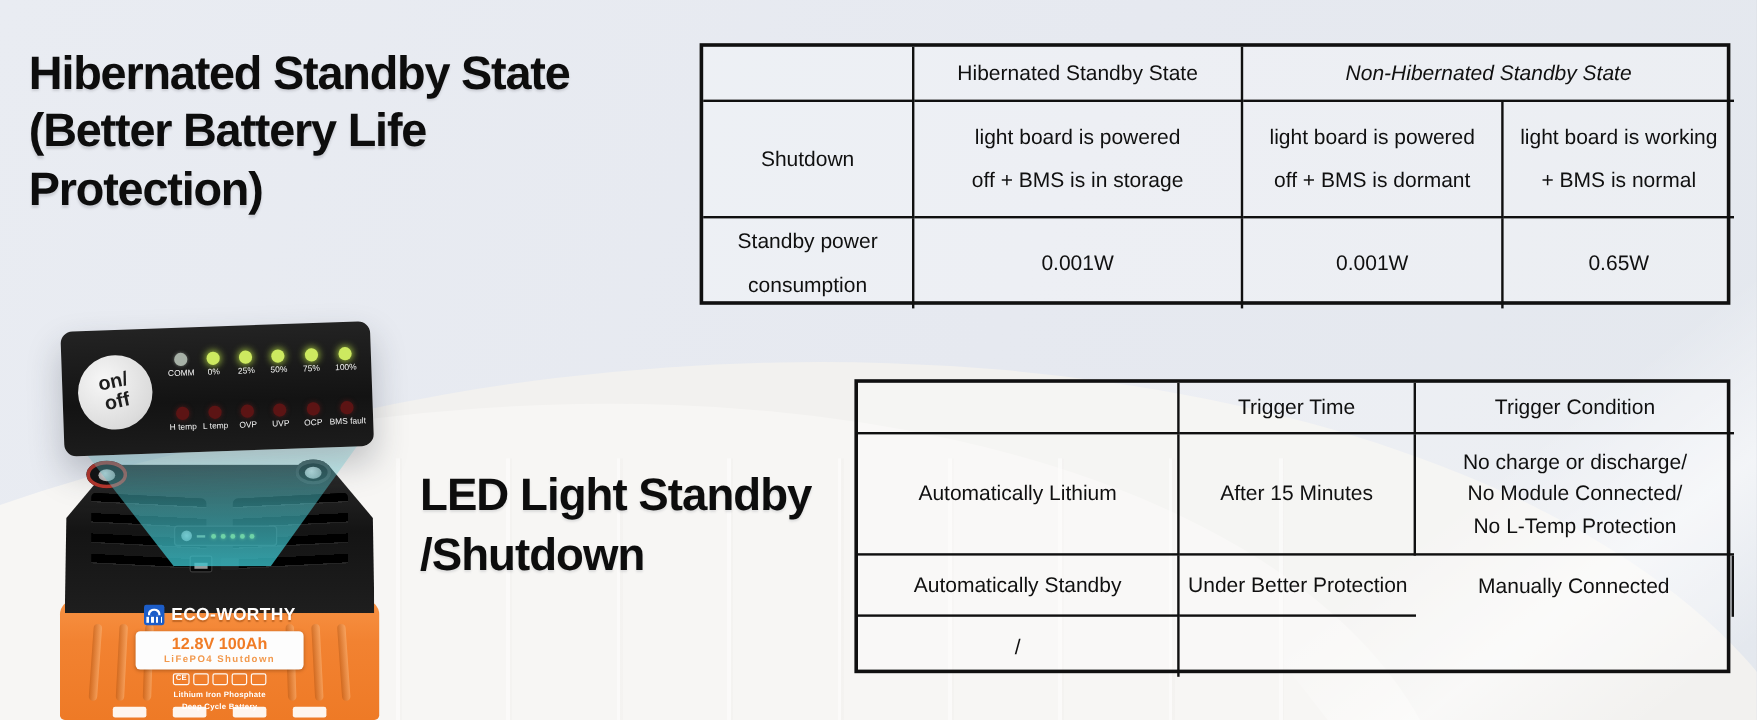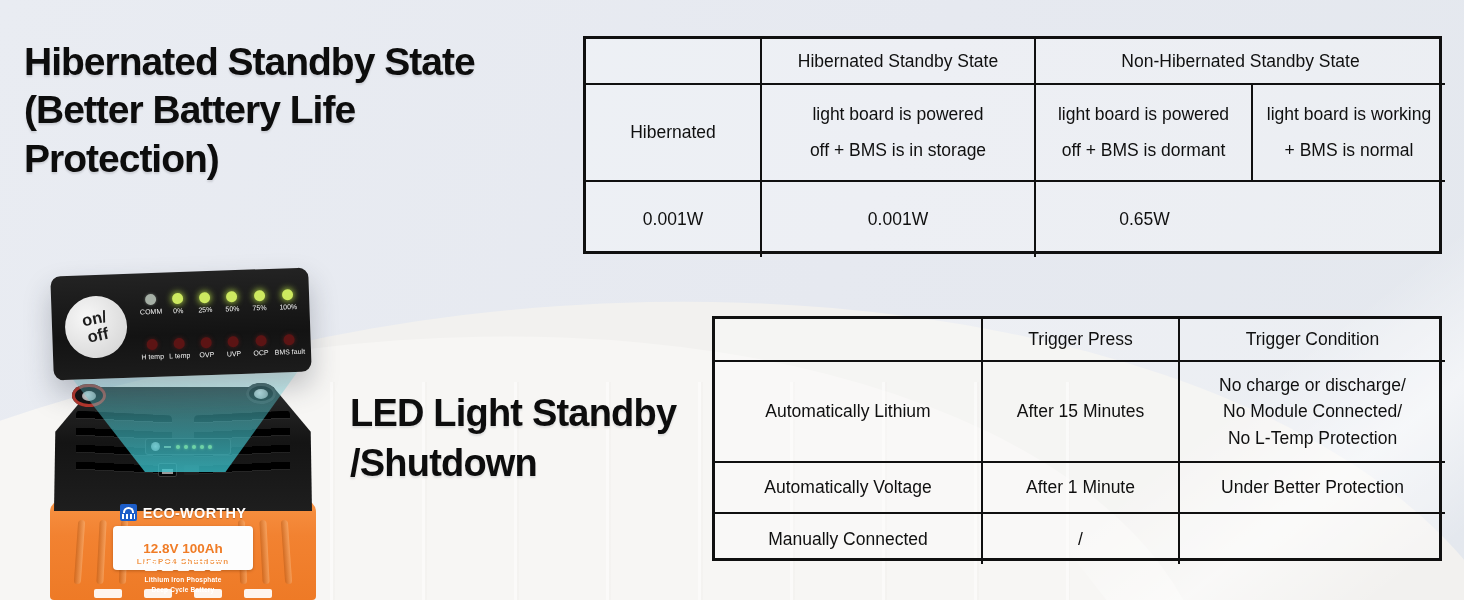--- a/index.html
+++ b/index.html
@@ -33,21 +33,21 @@
   .tbl{position:absolute;display:grid;border:3px solid #101010;background:rgba(255,255,255,.28);}
   .tbl-standby{left:583px;top:36px;width:859px;height:218px;
     grid-template-columns:176px 274px 217px 192px;grid-template-rows:46px 97px 75px;}
   .tbl-trigger{left:712px;top:316px;width:730px;height:245px;
     grid-template-columns:268px 197px 265px;grid-template-rows:43px 101px 51px 50px;}
   .cell{display:flex;align-items:center;justify-content:center;text-align:center;
     border-right:2.5px solid #101010;border-bottom:2.5px solid #101010;
     font-size:17.5px;color:#101010;padding:2px 6px;}
   .cell.no-r{border-right:none;}
   .cell.no-b{border-bottom:none;}
-  .cell.span2{grid-column:span 2;}
+  .cell.span2{grid-column:span 2;font-style:italic;}
   .lh-wide{line-height:2.05;}
   .lh-cond{line-height:1.5;}
   
   .led-panel{position:absolute;left:52px;top:272px;width:258px;height:104px;
     background:linear-gradient(180deg,#232323,#131313 60%,#1c1c1c);
     border-radius:10px;transform:rotate(-2deg);box-shadow:0 14px 28px rgba(40,45,60,.28);z-index:5;}
   .onoff{position:absolute;left:13px;top:21px;width:62px;height:62px;border-radius:50%;
     background:radial-gradient(circle at 38% 32%,#f7f7f7,#dcdcdc 70%,#c9c9c9);
     display:flex;align-items:center;justify-content:center;
     font-size:16.5px;font-weight:700;color:#1d1d1d;line-height:1.05;
@@ -97,21 +97,21 @@
   .brand-row{position:absolute;left:0;right:0;top:121px;display:flex;align-items:center;justify-content:center;gap:6px;}
   .logo-sq{width:17px;height:17px;background:#1c5dc8;border-radius:2px;position:relative;overflow:hidden;}
   .logo-arc{position:absolute;left:3px;top:3px;width:11px;height:6px;border:2px solid #fff;
     border-bottom:none;border-radius:8px 8px 0 0;}
   .logo-grid{position:absolute;left:2px;bottom:2px;width:13px;height:5px;
     background:repeating-linear-gradient(90deg,#fff 0 2px,transparent 2px 4px);}
   .brand-text{color:#fff;font-size:14.5px;font-weight:800;letter-spacing:.3px;
     text-shadow:0 1px 1px rgba(120,50,0,.4);}
   .spec-label{position:absolute;left:50%;top:143px;transform:translateX(-50%);width:140px;
     background:#fdfdfd;border-radius:4px;box-shadow:0 1px 3px rgba(90,40,0,.35);
-    text-align:center;padding:15px 0 4px;}
+    text-align:center;padding:3px 0 4px;}
   .spec1{color:#f07c26;font-weight:800;font-size:13.5px;line-height:1.15;}
   .spec2{color:#f2994d;font-weight:700;font-size:8px;letter-spacing:1.2px;line-height:1.2;}
   .cert-row{position:absolute;left:0;right:0;top:178px;display:flex;justify-content:center;gap:3px;}
   .cert{height:10px;min-width:13px;border:1px solid rgba(255,255,255,.95);border-radius:2px;
     color:#fff;font-size:6.5px;font-weight:700;line-height:8px;text-align:center;padding:0 1px;}
   .bat-info{position:absolute;left:0;right:0;top:192px;text-align:center;color:#fff;
     font-size:6.5px;font-weight:700;line-height:1.5;letter-spacing:.2px;}
   .feet{position:absolute;left:0;right:0;bottom:2px;display:flex;justify-content:center;gap:22px;}
   .foot{width:28px;height:9px;background:rgba(255,255,255,.92);border-radius:2px;}
 </style>
@@ -127,28 +127,30 @@
 
   <div class="title-main pre">Hibernated Standby State
 (Better Battery Life
 Protection)</div>
 
   <div class="tbl tbl-standby">
     <div class="cell"></div>
     <div class="cell">Hibernated Standby State</div>
     <div class="cell span2 no-r">Non-Hibernated Standby State</div>
 
-    <div class="cell">Hibernated</div>
+    <div class="cell">Shutdown</div>
     <div class="cell pre lh-wide">light board is powered
 off + BMS is in storage</div>
     <div class="cell pre lh-wide">light board is powered
 off + BMS is dormant</div>
     <div class="cell pre lh-wide no-r">light board is working
 + BMS is normal</div>
 
+    <div class="cell pre lh-wide no-b">Standby power
+consumption</div>
     <div class="cell no-b">0.001W</div>
     <div class="cell no-b">0.001W</div>
     <div class="cell no-b no-r">0.65W</div>
   </div>
 
   <div class="led-panel">
     <div class="onoff pre">on/
 off</div>
     <div class="led-grid">
       <div class="led-cell">
@@ -262,30 +264,29 @@
       <span class="foot"></span>
       <span class="foot"></span>
     </div>
   </div>
 
   <div class="title-led pre">LED Light Standby
 /Shutdown</div>
 
   <div class="tbl tbl-trigger">
     <div class="cell"></div>
-    <div class="cell">Trigger Press</div>
+    <div class="cell">Trigger Time</div>
     <div class="cell no-r">Trigger Condition</div>
 
     <div class="cell">Automatically Lithium</div>
     <div class="cell">After 15 Minutes</div>
     <div class="cell pre lh-cond no-r">No charge or discharge/
 No Module Connected/
 No L-Temp Protection</div>
 
-    <div class="cell">Automatically Voltage</div>
-    <div class="cell">After 1 Minute</div>
+    <div class="cell">Automatically Standby</div>
     <div class="cell no-r">Under Better Protection</div>
 
     <div class="cell no-b">Manually Connected</div>
     <div class="cell no-b">/</div>
   </div>
 
 </div>
 
 </body></html>

